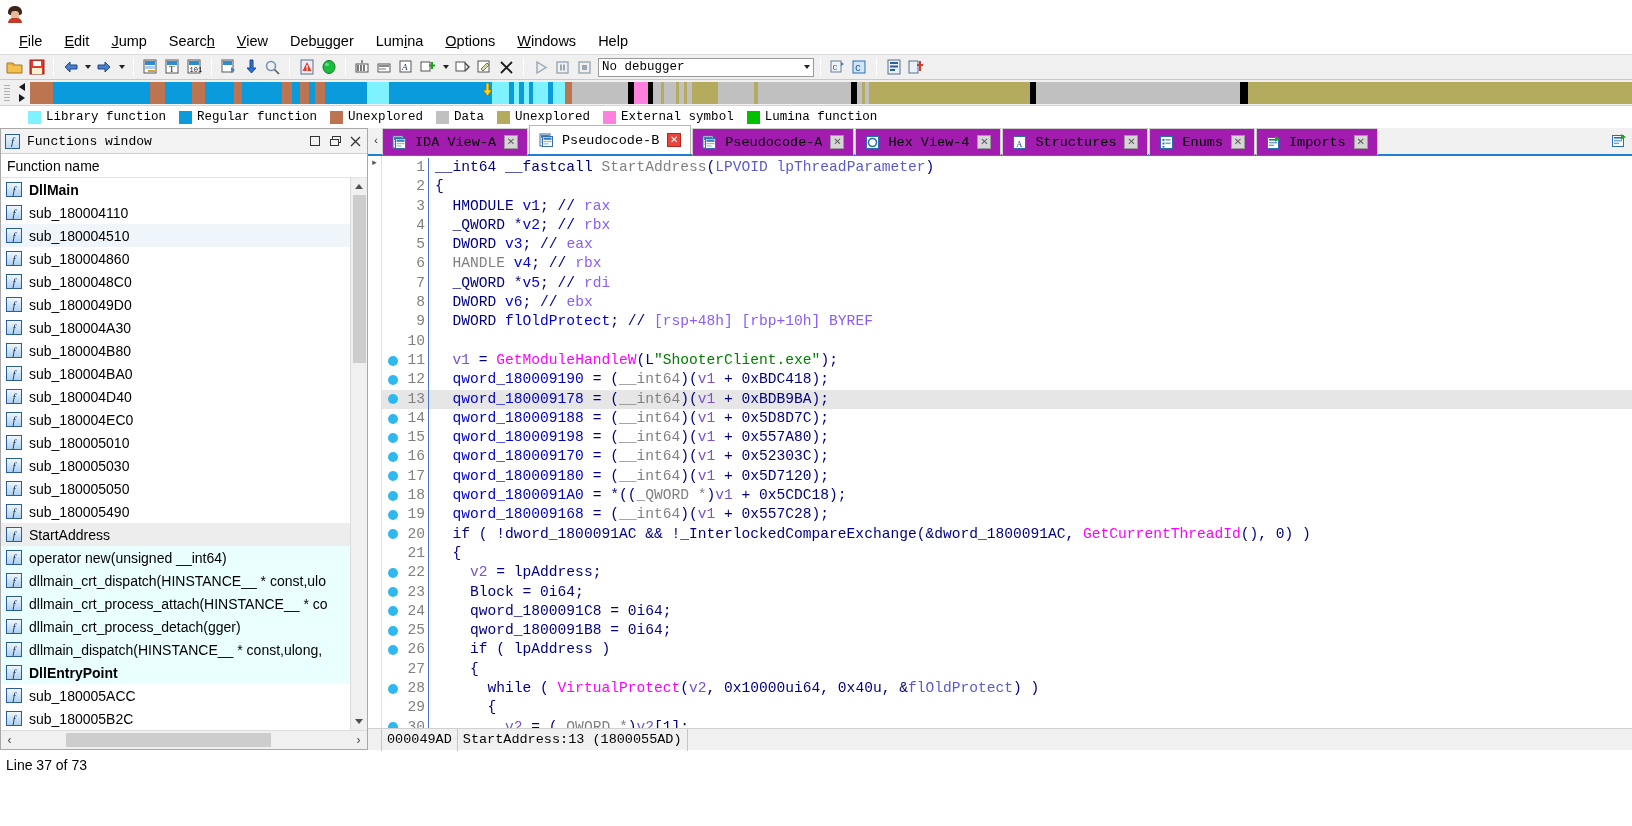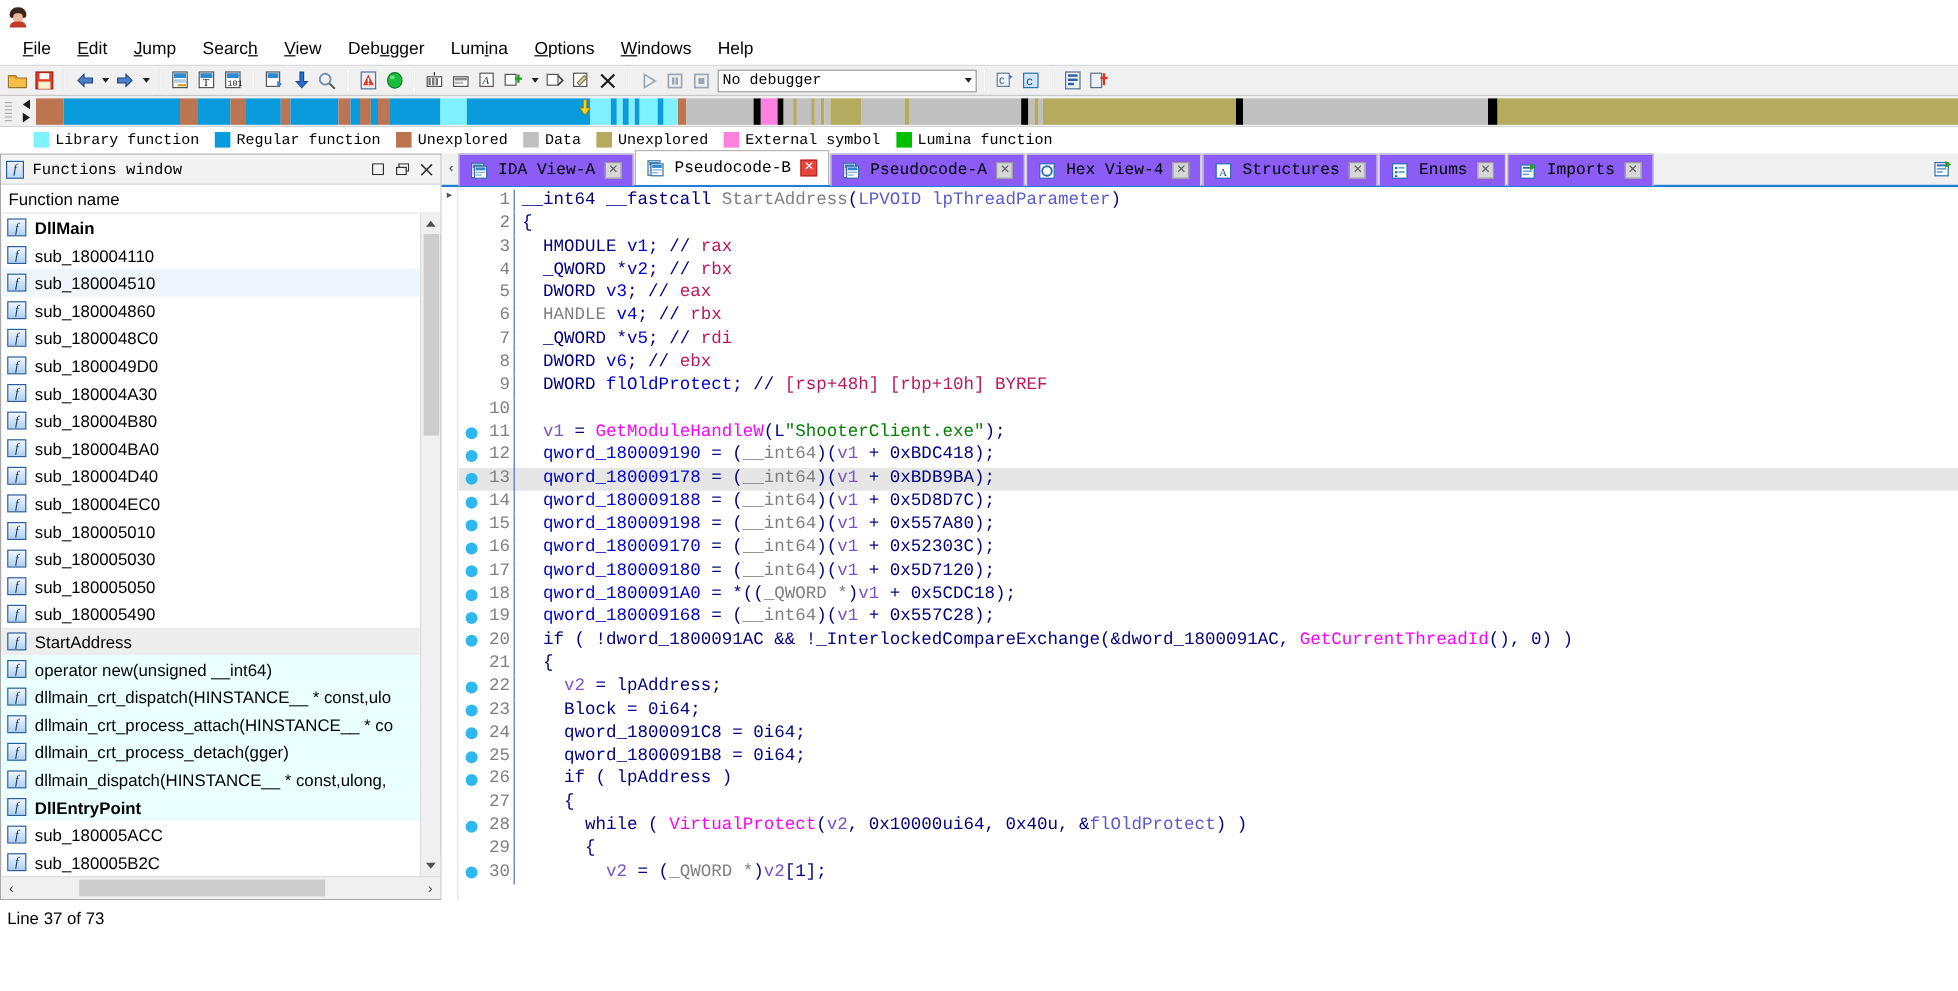--- a/index.html
+++ b/index.html
@@ -93,21 +93,21 @@
   .nav-cursor {
     position:absolute; top:1px; width:9px; height:13px;
   }
 
   
   .legend {
     height:22px; display:flex; align-items:center; gap:4px;
     padding-left:28px; background:#fff; font-family:"Liberation Mono", monospace;
     font-size:12.5px;
   }
-  .legend .item { display:flex; align-items:flex-start; gap:5px; margin-right:9px; }
+  .legend .item { display:flex; align-items:flex-end; gap:5px; margin-right:9px; }
   .legend .sw { width:13px; height:13px; display:block; }
 
   
   .main { display:flex; height:622px; align-items:stretch; }
 
   
   .funcwin {
     width:368px; display:flex; flex-direction:column;
     border:1px solid #a8a8a8; background:#fff; margin-left:0;
   }
@@ -173,21 +173,21 @@
   .rightpane { flex:1; display:flex; flex-direction:column; min-width:0; }
   .tabstrip {
     height:28px; display:flex; align-items:flex-end; background:#f1f1f1;
     border-bottom:2px solid #1f7fd4; padding-left:2px;
     font-family:"Liberation Mono", monospace; font-size:13.5px;
   }
   .tabscroll { width:12px; height:26px; display:flex; align-items:center;
                justify-content:center; font-size:11px; color:#333; }
   .tab {
     height:27px; display:flex; align-items:center; gap:8px;
-    padding:0 9px 0 9px; background:#8b5cf6;
+    padding:0 9px 0 9px; background:#a21caf;
     border:1px solid #cdcdcd; border-bottom:none; margin-right:1px;
     position:relative; top:1px; white-space:nowrap;
   }
   .tab.active {
     background:#fff; border-color:#b6b6b6; height:29px; top:0; z-index:2;
   }
   .tab .tico { width:15px; height:15px; flex:none; }
   .tab .tclose {
     width:14px; height:14px; flex:none; border:1px solid #9b9b9b;
     background:#d6d6d6; color:#5b5b5b; font-size:10px; line-height:12px;
@@ -223,21 +223,21 @@
   }
   .lsep { width:1px; flex:none; background:#4a73c8; height:19.3px; }
   .ctext { padding-left:6px; height:19.3px; line-height:19.3px; }
 
   
   .k-type  { color:#000080; }
   .k-def   { color:#0000cc; }
   .k-fn    { color:#ff00ff; }
   .k-str   { color:#008000; }
   .k-var   { color:#7b52c9; }
-  .k-cmt   { color:#be185d; }
+  .k-cmt   { color:#8b5cf6; }
   .k-punc  { color:#000080; }
   .k-grey  { color:#808080; }
   .k-arg   { color:#5a5acd; }
   .k-plain { color:#000080; }
 
   .code-statusline {
     height:22px; display:flex; align-items:center;
     font-family:"Liberation Mono", monospace; font-size:13.5px;
     background:#f0f0f0; border-top:1px solid #d0d0d0;
   }
@@ -803,18 +803,24 @@
         </div>
       </div>
 
     <div class="codewrap">
       <div class="code-gutter">
         <div class="gbtn">▸</div>
       </div>
       <div class="codearea" id="codearea"><div class="cline"><span class="bp"></span><span class="lnum">1</span><span class="lsep"></span><span class="ctext"><span class="k-type">__int64 </span><span class="k-type">__fastcall </span><span class="k-grey">StartAddress</span><span class="k-punc">(</span><span class="k-arg">LPVOID lpThreadParameter</span><span class="k-punc">)</span></span></div><div class="cline"><span class="bp"></span><span class="lnum">2</span><span class="lsep"></span><span class="ctext"><span class="k-plain">{</span></span></div><div class="cline"><span class="bp"></span><span class="lnum">3</span><span class="lsep"></span><span class="ctext"><span class="k-type">  HMODULE </span><span class="k-def">v1</span><span class="k-plain">; </span><span class="k-plain">// </span><span class="k-cmt">rax</span></span></div><div class="cline"><span class="bp"></span><span class="lnum">4</span><span class="lsep"></span><span class="ctext"><span class="k-type">  _QWORD *</span><span class="k-def">v2</span><span class="k-plain">; </span><span class="k-plain">// </span><span class="k-cmt">rbx</span></span></div><div class="cline"><span class="bp"></span><span class="lnum">5</span><span class="lsep"></span><span class="ctext"><span class="k-type">  DWORD </span><span class="k-def">v3</span><span class="k-plain">; </span><span class="k-plain">// </span><span class="k-cmt">eax</span></span></div><div class="cline"><span class="bp"></span><span class="lnum">6</span><span class="lsep"></span><span class="ctext"><span class="k-grey">  HANDLE </span><span class="k-def">v4</span><span class="k-plain">; </span><span class="k-plain">// </span><span class="k-cmt">rbx</span></span></div><div class="cline"><span class="bp"></span><span class="lnum">7</span><span class="lsep"></span><span class="ctext"><span class="k-type">  _QWORD *</span><span class="k-def">v5</span><span class="k-plain">; </span><span class="k-plain">// </span><span class="k-cmt">rdi</span></span></div><div class="cline"><span class="bp"></span><span class="lnum">8</span><span class="lsep"></span><span class="ctext"><span class="k-type">  DWORD </span><span class="k-def">v6</span><span class="k-plain">; </span><span class="k-plain">// </span><span class="k-cmt">ebx</span></span></div><div class="cline"><span class="bp"></span><span class="lnum">9</span><span class="lsep"></span><span class="ctext"><span class="k-type">  DWORD </span><span class="k-def">flOldProtect</span><span class="k-plain">; </span><span class="k-plain">// </span><span class="k-cmt">[rsp+48h] [rbp+10h] BYREF</span></span></div><div class="cline"><span class="bp"></span><span class="lnum">10</span><span class="lsep"></span><span class="ctext"></span></div><div class="cline"><span class="bp"><span class="dot"></span></span><span class="lnum">11</span><span class="lsep"></span><span class="ctext"><span class="k-plain">  </span><span class="k-var">v1</span><span class="k-plain"> = </span><span class="k-fn">GetModuleHandleW</span><span class="k-punc">(</span><span class="k-plain">L</span><span class="k-str">"ShooterClient.exe"</span><span class="k-punc">);</span></span></div><div class="cline"><span class="bp"><span class="dot"></span></span><span class="lnum">12</span><span class="lsep"></span><span class="ctext"><span class="k-def">  qword_180009190</span><span class="k-plain"> = (</span><span class="k-grey">__int64</span><span class="k-plain">)(</span><span class="k-var">v1</span><span class="k-plain"> + 0xBDC418);</span></span></div><div class="cline hl"><span class="bp"><span class="dot"></span></span><span class="lnum">13</span><span class="lsep"></span><span class="ctext"><span class="k-def">  qword_180009178</span><span class="k-plain"> = (</span><span class="k-grey">__int64</span><span class="k-plain">)(</span><span class="k-var">v1</span><span class="k-plain"> + 0xBDB9BA);</span></span></div><div class="cline"><span class="bp"><span class="dot"></span></span><span class="lnum">14</span><span class="lsep"></span><span class="ctext"><span class="k-def">  qword_180009188</span><span class="k-plain"> = (</span><span class="k-grey">__int64</span><span class="k-plain">)(</span><span class="k-var">v1</span><span class="k-plain"> + 0x5D8D7C);</span></span></div><div class="cline"><span class="bp"><span class="dot"></span></span><span class="lnum">15</span><span class="lsep"></span><span class="ctext"><span class="k-def">  qword_180009198</span><span class="k-plain"> = (</span><span class="k-grey">__int64</span><span class="k-plain">)(</span><span class="k-var">v1</span><span class="k-plain"> + 0x557A80);</span></span></div><div class="cline"><span class="bp"><span class="dot"></span></span><span class="lnum">16</span><span class="lsep"></span><span class="ctext"><span class="k-def">  qword_180009170</span><span class="k-plain"> = (</span><span class="k-grey">__int64</span><span class="k-plain">)(</span><span class="k-var">v1</span><span class="k-plain"> + 0x52303C);</span></span></div><div class="cline"><span class="bp"><span class="dot"></span></span><span class="lnum">17</span><span class="lsep"></span><span class="ctext"><span class="k-def">  qword_180009180</span><span class="k-plain"> = (</span><span class="k-grey">__int64</span><span class="k-plain">)(</span><span class="k-var">v1</span><span class="k-plain"> + 0x5D7120);</span></span></div><div class="cline"><span class="bp"><span class="dot"></span></span><span class="lnum">18</span><span class="lsep"></span><span class="ctext"><span class="k-def">  qword_1800091A0</span><span class="k-plain"> = *((</span><span class="k-grey">_QWORD *</span><span class="k-plain">)</span><span class="k-var">v1</span><span class="k-plain"> + 0x5CDC18);</span></span></div><div class="cline"><span class="bp"><span class="dot"></span></span><span class="lnum">19</span><span class="lsep"></span><span class="ctext"><span class="k-def">  qword_180009168</span><span class="k-plain"> = (</span><span class="k-grey">__int64</span><span class="k-plain">)(</span><span class="k-var">v1</span><span class="k-plain"> + 0x557C28);</span></span></div><div class="cline"><span class="bp"><span class="dot"></span></span><span class="lnum">20</span><span class="lsep"></span><span class="ctext"><span class="k-plain">  if ( !dword_1800091AC &amp;&amp; !_InterlockedCompareExchange(&amp;dword_1800091AC, </span><span class="k-fn">GetCurrentThreadId</span><span class="k-plain">(), 0) )</span></span></div><div class="cline"><span class="bp"></span><span class="lnum">21</span><span class="lsep"></span><span class="ctext"><span class="k-plain">  {</span></span></div><div class="cline"><span class="bp"><span class="dot"></span></span><span class="lnum">22</span><span class="lsep"></span><span class="ctext"><span class="k-plain">    </span><span class="k-var">v2</span><span class="k-plain"> = lpAddress;</span></span></div><div class="cline"><span class="bp"><span class="dot"></span></span><span class="lnum">23</span><span class="lsep"></span><span class="ctext"><span class="k-plain">    Block = 0i64;</span></span></div><div class="cline"><span class="bp"><span class="dot"></span></span><span class="lnum">24</span><span class="lsep"></span><span class="ctext"><span class="k-plain">    qword_1800091C8 = 0i64;</span></span></div><div class="cline"><span class="bp"><span class="dot"></span></span><span class="lnum">25</span><span class="lsep"></span><span class="ctext"><span class="k-plain">    qword_1800091B8 = 0i64;</span></span></div><div class="cline"><span class="bp"><span class="dot"></span></span><span class="lnum">26</span><span class="lsep"></span><span class="ctext"><span class="k-plain">    if ( lpAddress )</span></span></div><div class="cline"><span class="bp"></span><span class="lnum">27</span><span class="lsep"></span><span class="ctext"><span class="k-plain">    {</span></span></div><div class="cline"><span class="bp"><span class="dot"></span></span><span class="lnum">28</span><span class="lsep"></span><span class="ctext"><span class="k-plain">      while ( </span><span class="k-fn">VirtualProtect</span><span class="k-punc">(</span><span class="k-var">v2</span><span class="k-plain">, 0x10000ui64, 0x40u, &amp;</span><span class="k-arg">flOldProtect</span><span class="k-plain">) )</span></span></div><div class="cline"><span class="bp"></span><span class="lnum">29</span><span class="lsep"></span><span class="ctext"><span class="k-plain">      {</span></span></div><div class="cline"><span class="bp"><span class="dot"></span></span><span class="lnum">30</span><span class="lsep"></span><span class="ctext"><span class="k-plain">        </span><span class="k-var">v2</span><span class="k-plain"> = (</span><span class="k-grey">_QWORD *</span><span class="k-plain">)</span><span class="k-var">v2</span><span class="k-plain">[1];</span></span></div></div>
     </div>
 
+    <div class="code-statusline">
+      <div style="width:14px" class="csl-cell"></div>
+      <div class="csl-cell">000049AD</div>
+      <div class="csl-cell">StartAddress:13  (1800055AD)</div>
+      <div class="csl-spacer"></div>
+    </div>
   </div>
 </div>
 
 <div class="statusbar">
   <span>Line 37 of 73</span>
 </div>
 
 </body></html>

